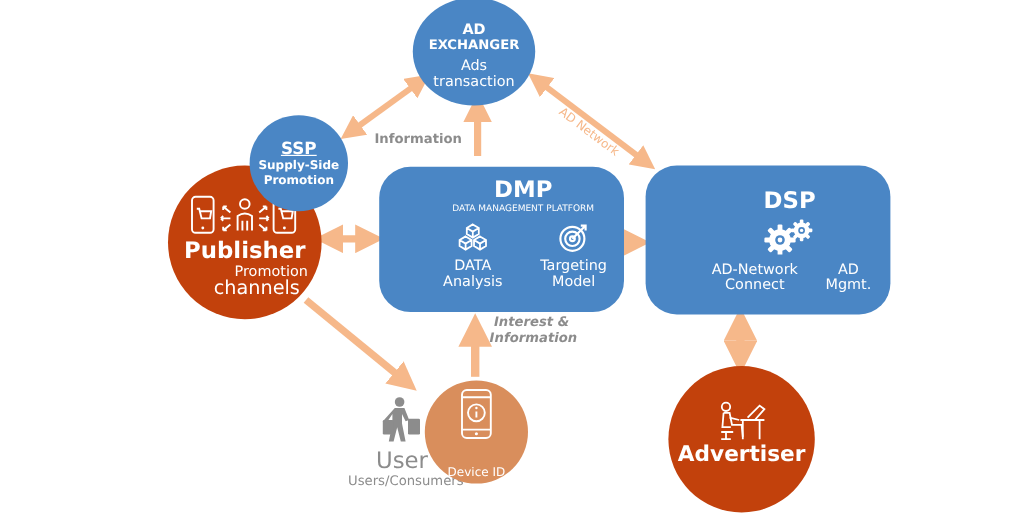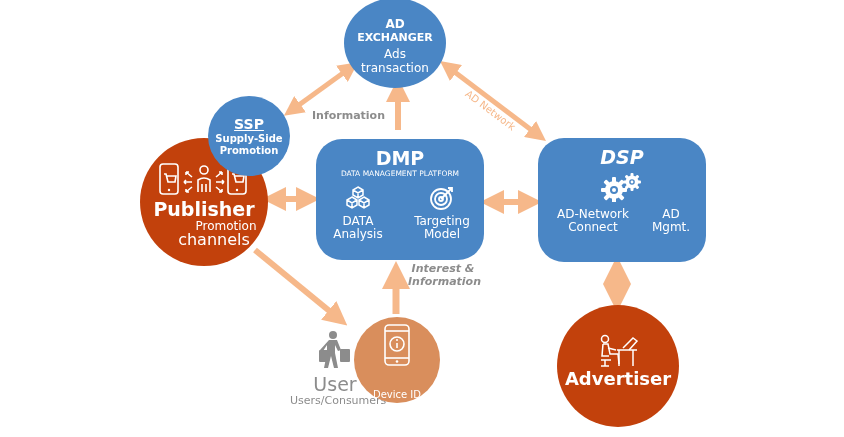--- a/index.html
+++ b/index.html
@@ -1,20 +1,20 @@
 <!DOCTYPE html>
 <html><head>
 <meta charset="utf-8">
 <style>
   html, body { margin: 0; padding: 0; background: #ffffff; }
   body { width: 844px; height: 437px; position: relative; overflow: hidden; font-family: "DejaVu Sans", sans-serif; }
   .abs { position: absolute; }
   svg.arrows { position: absolute; left: 0; top: 0; width: 844px; height: 437px; }
   .circle { position: absolute; border-radius: 50%; display: flex; flex-direction: column; align-items: center; justify-content: center; color: #fff; text-align: center; }
-  .box { position: absolute; border-radius: 26px; color: #fff; text-align: center; }
+  .box { position: absolute; border-radius: 26px; color: #fff; text-align: center; padding-left: 36px; }
   .light { background: #4a86c5; }
   .dark { background: #c2410c; }
   .b { font-weight: bold; }
   .lbl { position: absolute; color: #8c8c8c; font-weight: bold; font-size: 11px; text-align: center; line-height: 13px; }
 </style>
 </head>
 <body>
 
 <svg class="arrows" viewBox="0 0 844 437">
   <defs>
@@ -111,21 +111,21 @@
           <path d="M12 14 L22 4 M19 3 h4 v4"></path>
         </g>
       </svg>
       <div style="font-size:12px; line-height:13px;">Targeting</div>
       <div style="font-size:12px; line-height:13px;">Model</div>
     </div>
   </div>
 </div>
 
 <div class="box light" style="left:538px; top:138px; width:168px; height:124px;">
-  <div class="b" style="font-size:19px; line-height:22px; margin-top:8px;font-style:italic;">DSP</div>
+  <div class="b" style="font-size:19px; line-height:22px; margin-top:18px;">DSP</div>
   <svg width="48" height="30" viewBox="0 0 48 30" style="margin-top:4px;">
     <g fill="#fff">
       <circle cx="16" cy="18" r="9"></circle>
       <rect x="14" y="5" width="4" height="26" rx="1"></rect>
       <rect x="3" y="16" width="26" height="4" rx="1"></rect>
       <rect x="14" y="5" width="4" height="26" rx="1" transform="rotate(45 16 18)"></rect>
       <rect x="14" y="5" width="4" height="26" rx="1" transform="rotate(-45 16 18)"></rect>
       <circle cx="34" cy="10" r="6.5"></circle>
       <rect x="32.5" y="1" width="3" height="18" rx="1"></rect>
       <rect x="25" y="8.5" width="18" height="3" rx="1"></rect>

